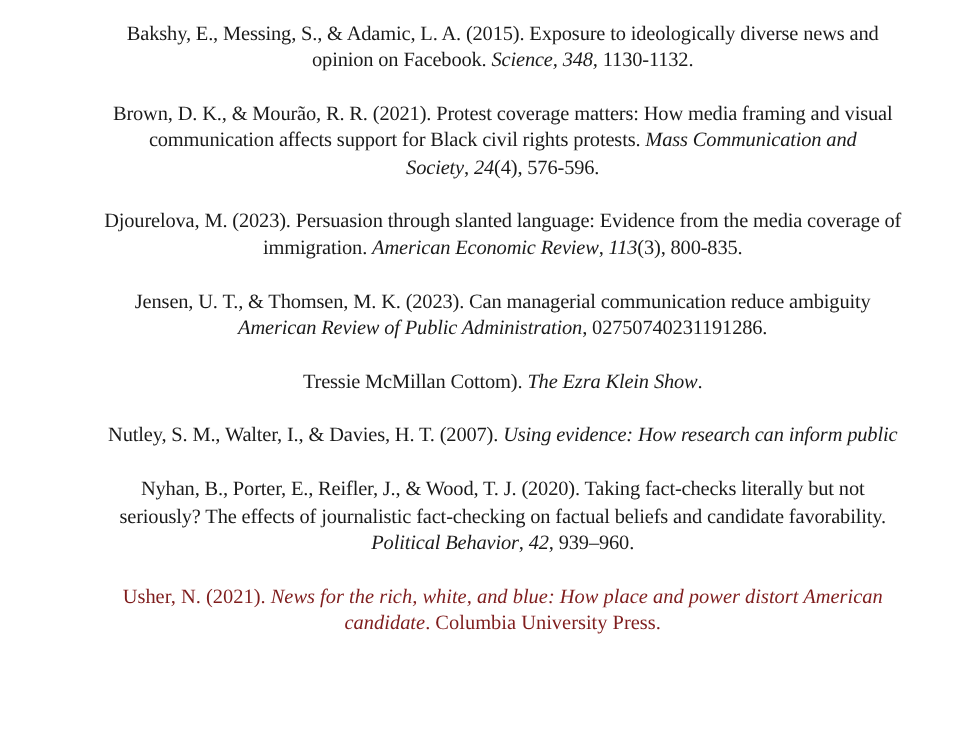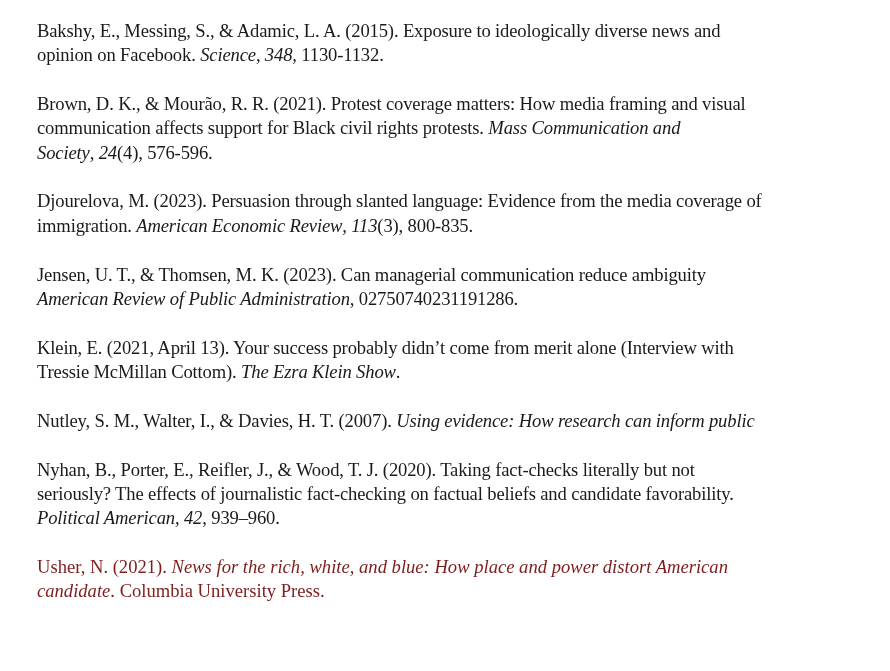--- a/index.html
+++ b/index.html
@@ -23,20 +23,21 @@
     line-height: 24.3px;
     color: #1a1a1a;
   }
   .ref {
     margin: 0 0 24.5px 0;
     white-space: nowrap;
     letter-spacing: -0.15px;
   }
   .ref .line {
     display: block;
+    text-align: center;
   }
   .ref i {
   }
   .ref.tnr {
     color: #7f1d1d;
     letter-spacing: 0px;
   }
 </style>
 </head>
 <body>
@@ -53,28 +54,27 @@
     </p>
   <p class="ref">
       <span class="line"><span>Djourelova, M. (2023). Persuasion through slanted language: Evidence from the media coverage of</span></span>
       <span class="line"><span>immigration. </span><i>American Economic Review</i><span>, </span><i>113</i><span>(3), 800-835.</span></span>
     </p>
   <p class="ref">
       <span class="line"><span>Jensen, U. T., &amp; Thomsen, M. K. (2023). Can managerial communication reduce ambiguity</span></span>
       <span class="line"><i>American Review of Public Administration</i><span>, 02750740231191286.</span></span>
     </p>
   <p class="ref">
-      <span class="line"><span>Klein, E. (2021, April 13). Your success probably didn’t come from merit alone (Interview with</span></span>
       <span class="line"><span>Tressie McMillan Cottom). </span><i>The Ezra Klein Show</i><span>.</span></span>
     </p>
   <p class="ref">
       <span class="line"><span>Nutley, S. M., Walter, I., &amp; Davies, H. T. (2007). </span><i>Using evidence: How research can inform public</i></span>
     </p>
   <p class="ref">
       <span class="line"><span>Nyhan, B., Porter, E., Reifler, J., &amp; Wood, T. J. (2020). Taking fact-checks literally but not</span></span>
       <span class="line"><span>seriously? The effects of journalistic fact-checking on factual beliefs and candidate favorability.</span></span>
-      <span class="line"><i>Political American</i><span>, </span><i>42</i><span>, 939–960.</span></span>
+      <span class="line"><i>Political Behavior</i><span>, </span><i>42</i><span>, 939–960.</span></span>
     </p>
   <p class="ref tnr">
       <span class="line"><span>Usher, N. (2021). </span><i>News for the rich, white, and blue: How place and power distort American</i></span>
       <span class="line"><i>candidate</i><span>. Columbia University Press.</span></span>
     </p>
 </div>
 
 </body></html>

